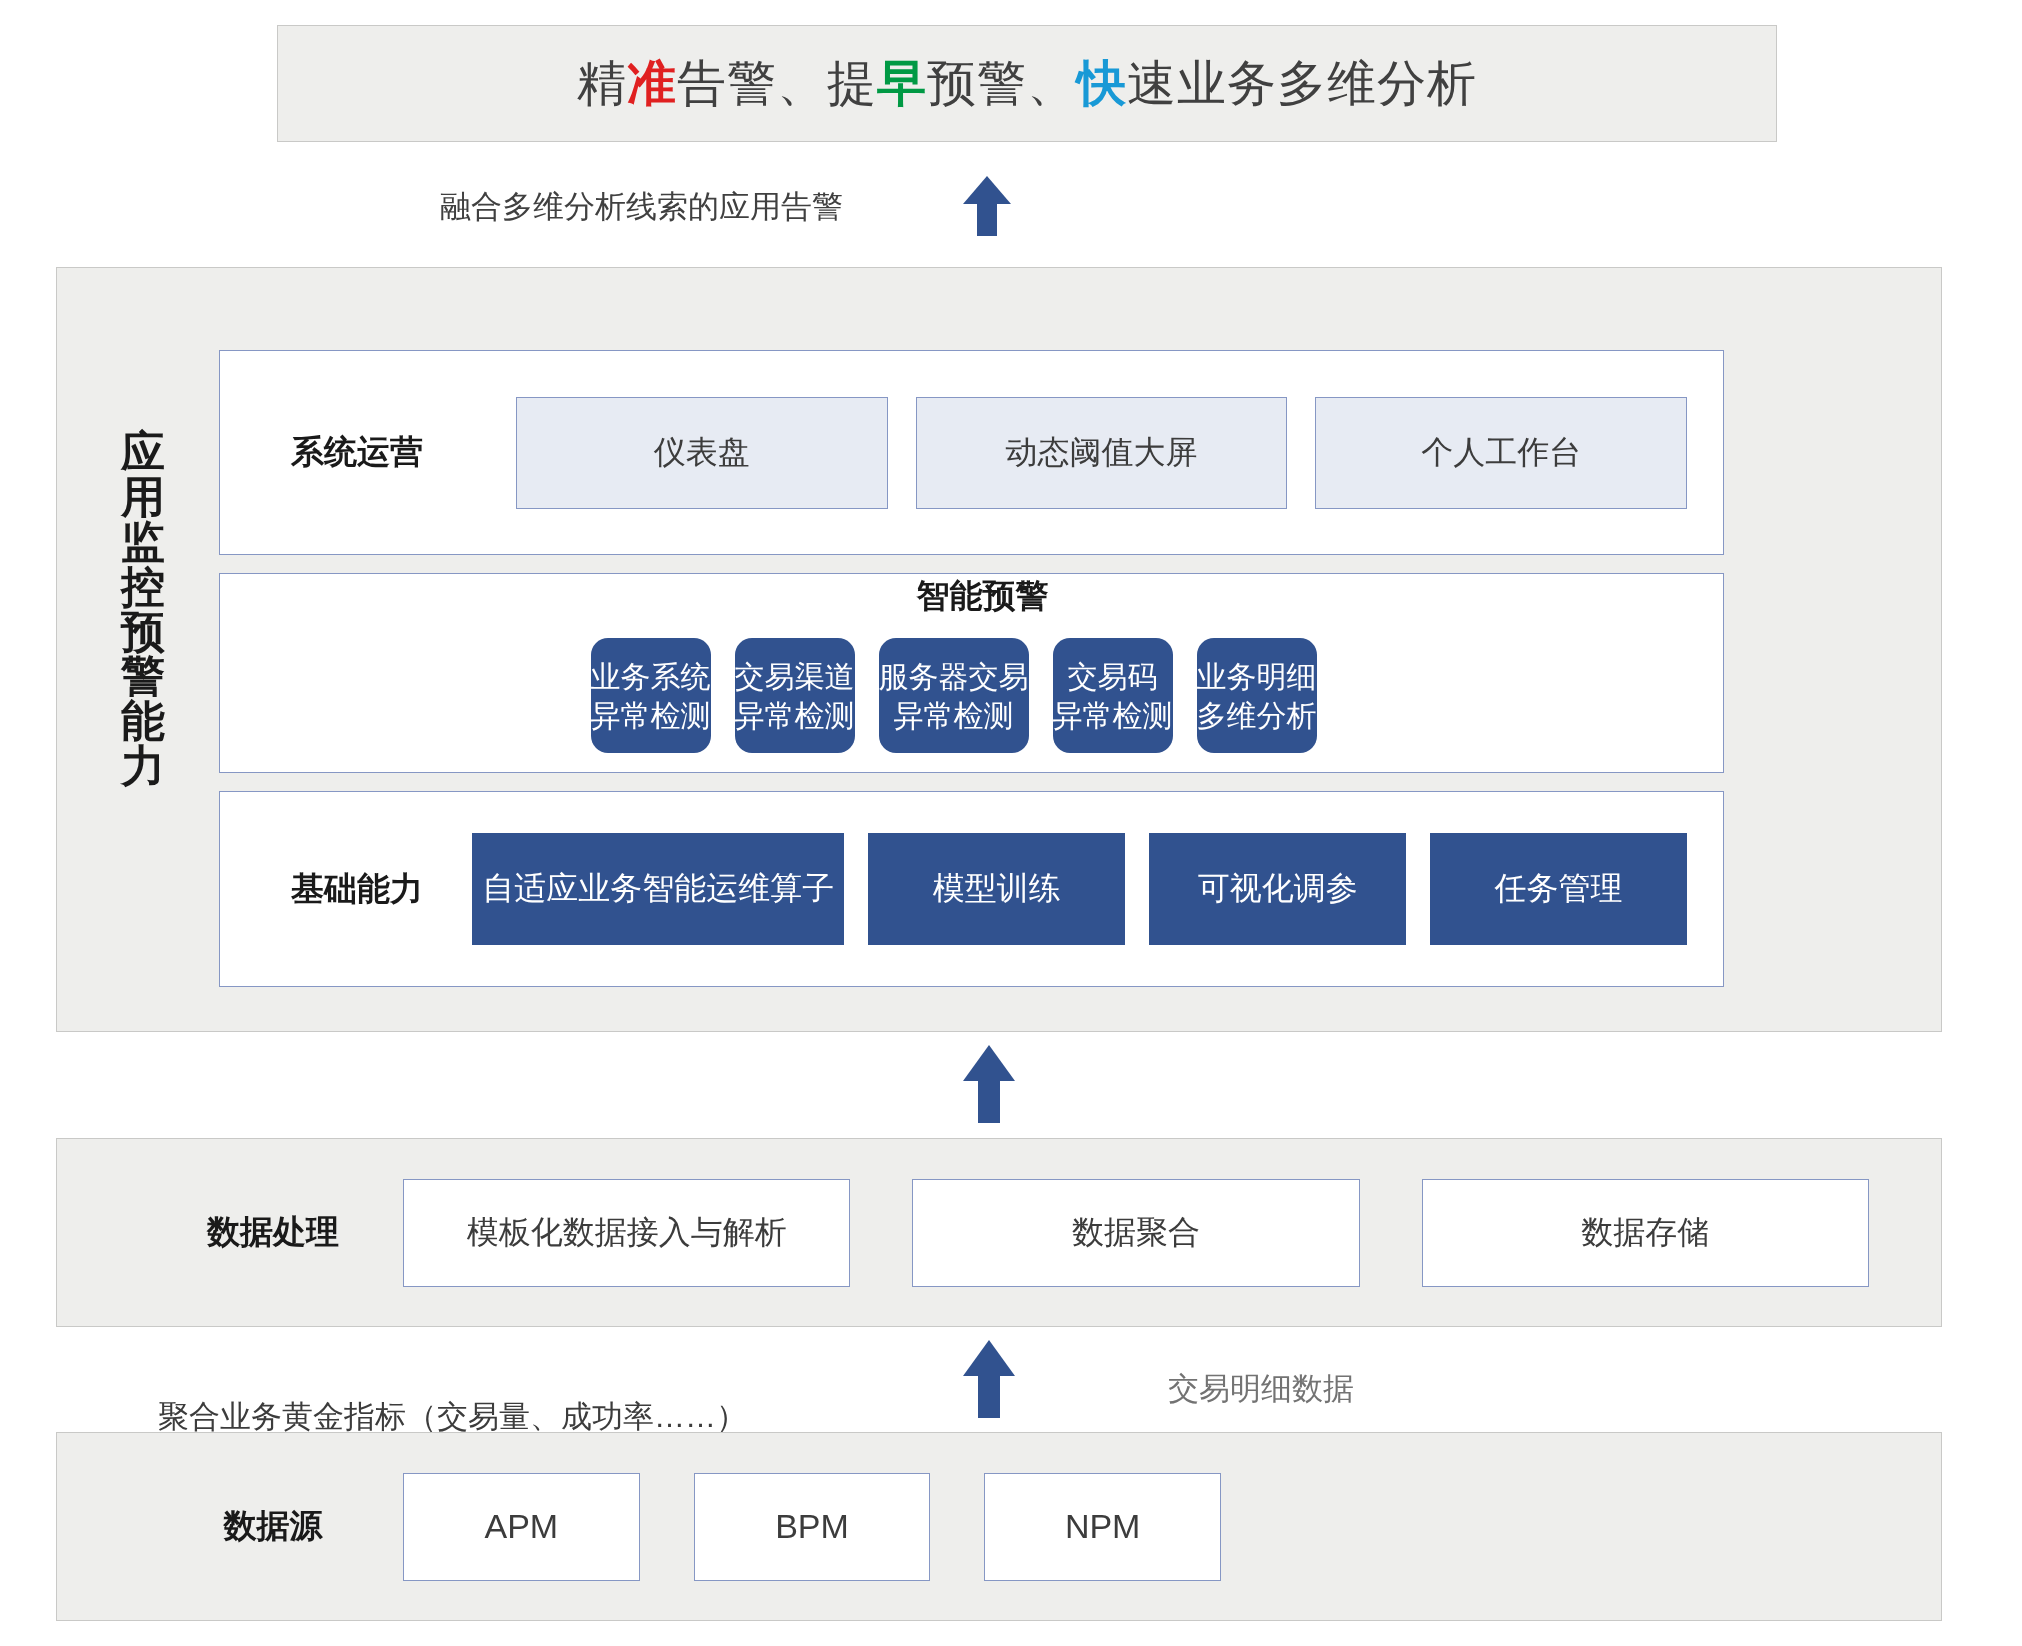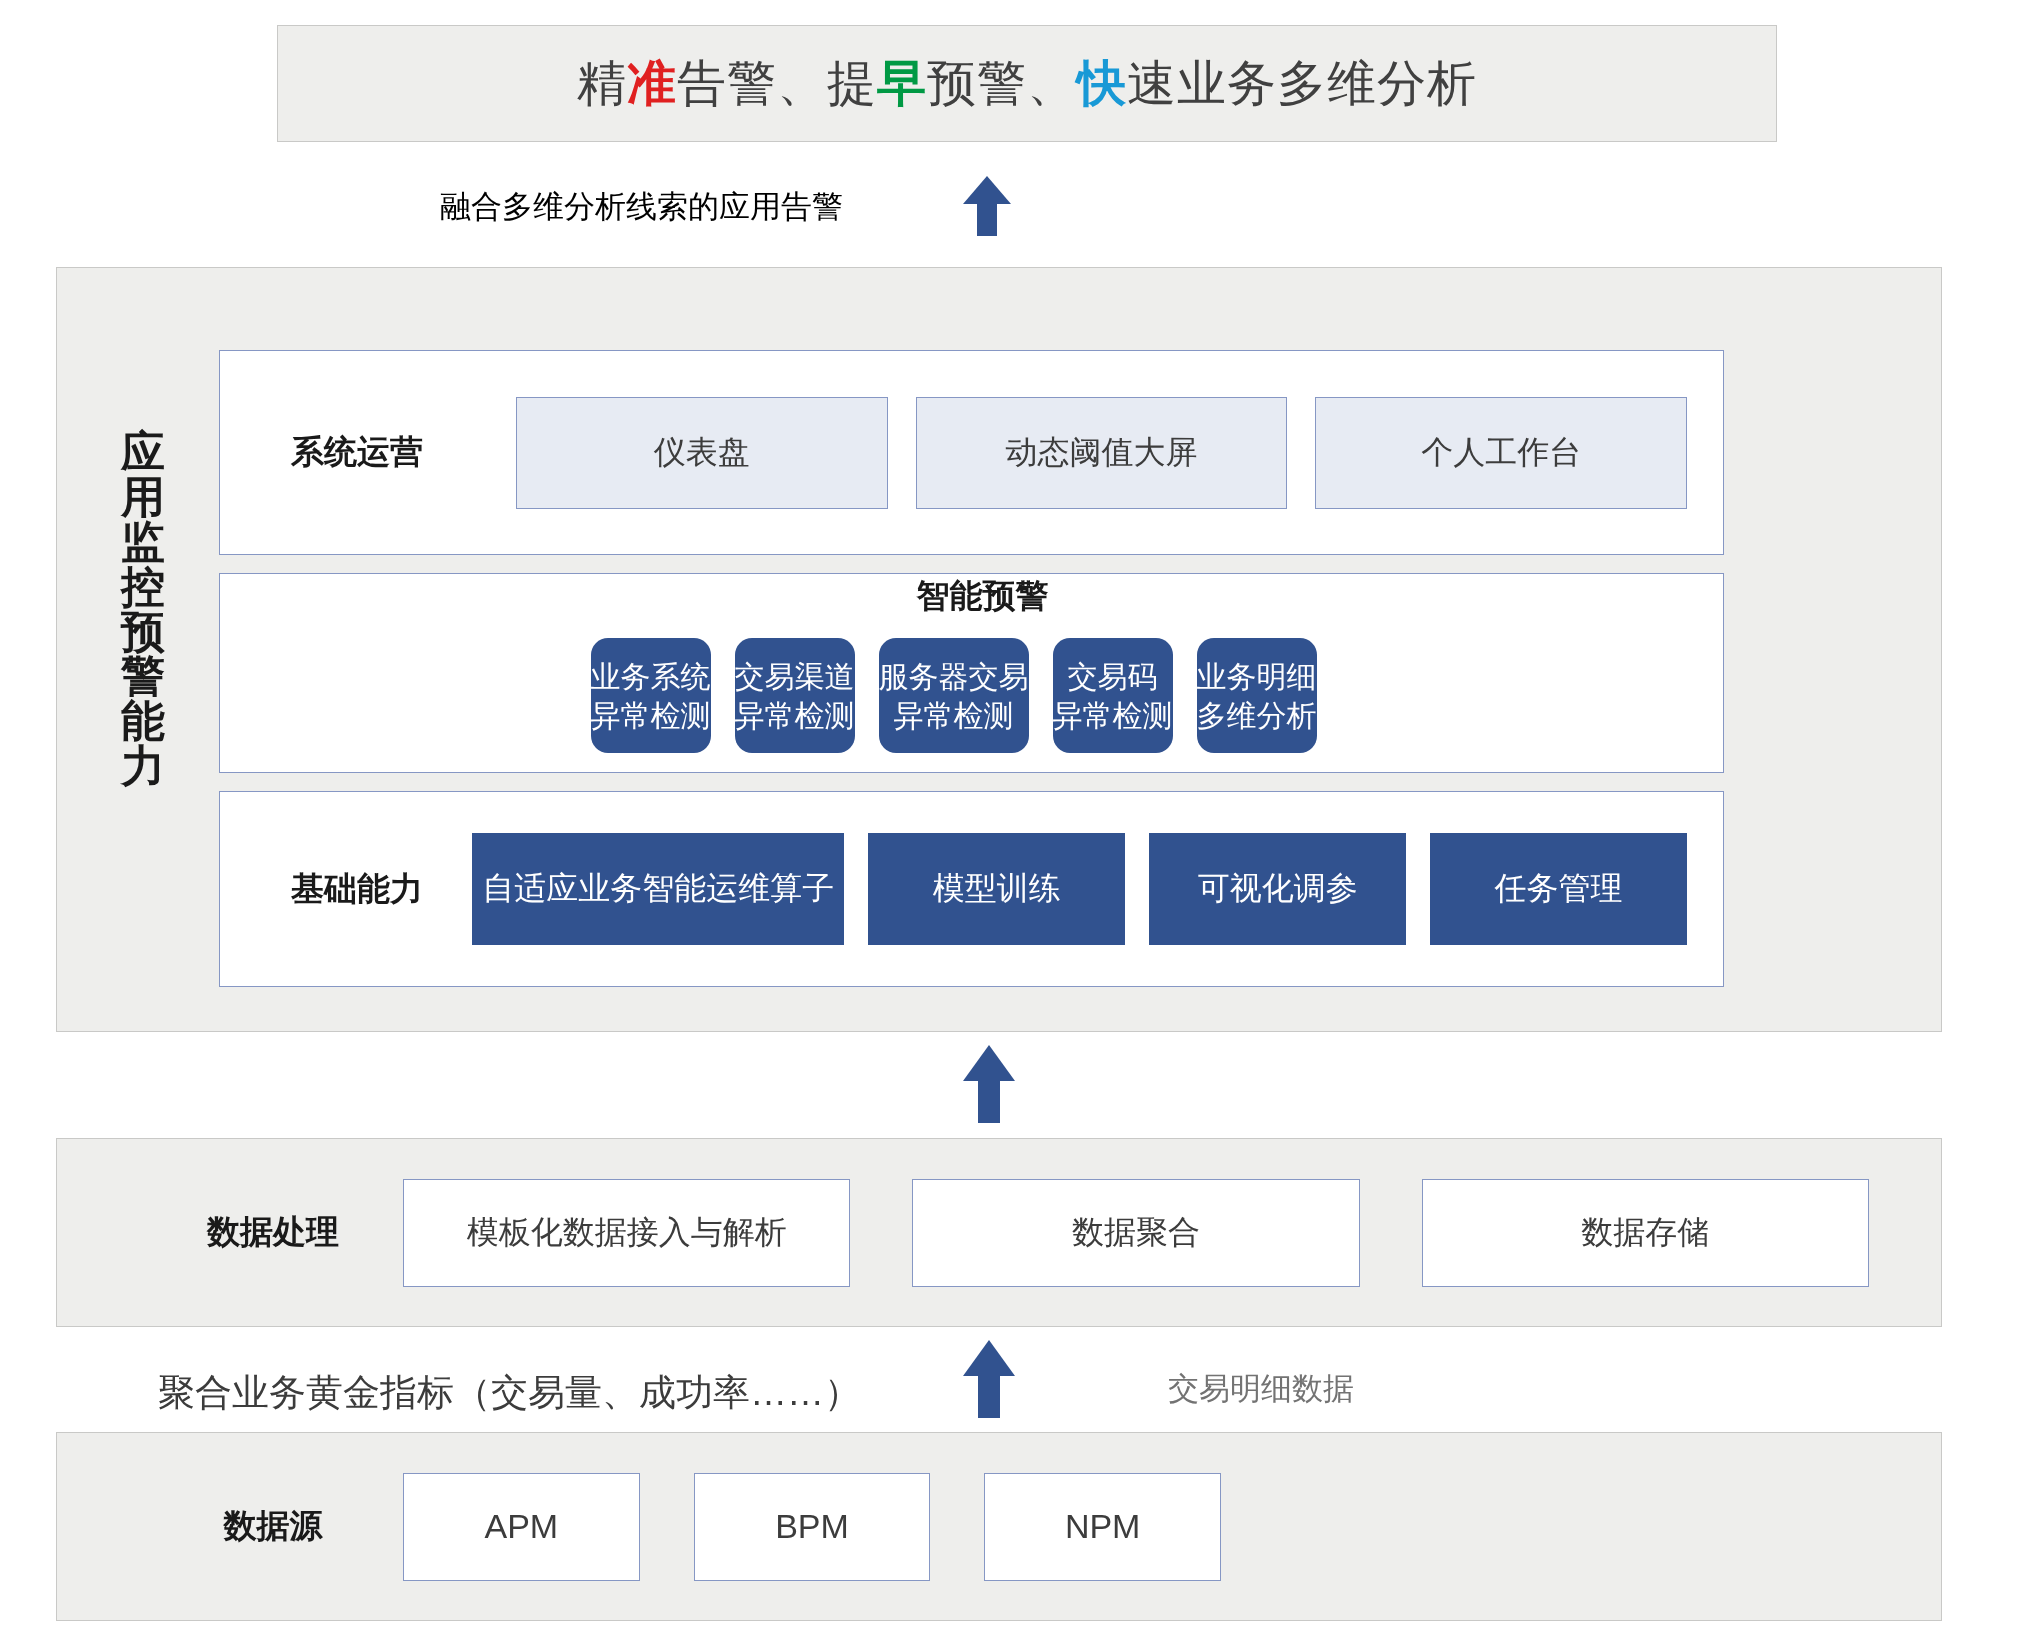--- a/index.html
+++ b/index.html
@@ -39,21 +39,21 @@
   .title-text .hl-red   { color: #e02020; font-weight: bold; }
   .title-text .hl-green { color: #009944; font-weight: bold; }
   .title-text .hl-blue  { color: #1899d6; font-weight: bold; }
 
   
   .callout-top {
     position: absolute;
     left: 440px;
     top: 186px;
     font-size: 31px;
-    color: #000000;
+    color: #404040;
     white-space: nowrap;
   }
   
   .up-arrow .stem {
     position: absolute;
     left: 50%;
     transform: translateX(-50%);
     bottom: 0;
     background: #31528f;
   }
@@ -211,22 +211,22 @@
     justify-content: center;
     font-size: 32px;
     color: #3c3c3c;
     white-space: nowrap;
   }
 
   
   .callout-left {
     position: absolute;
     left: 158px;
-    top: 1368px;
-    font-size: 37px;
+    top: 1396px;
+    font-size: 31px;
     color: #3c3c3c;
     white-space: nowrap;
   }
   .callout-right {
     position: absolute;
     left: 1168px;
     top: 1368px;
     font-size: 31px;
     color: #737373;
     white-space: nowrap;

